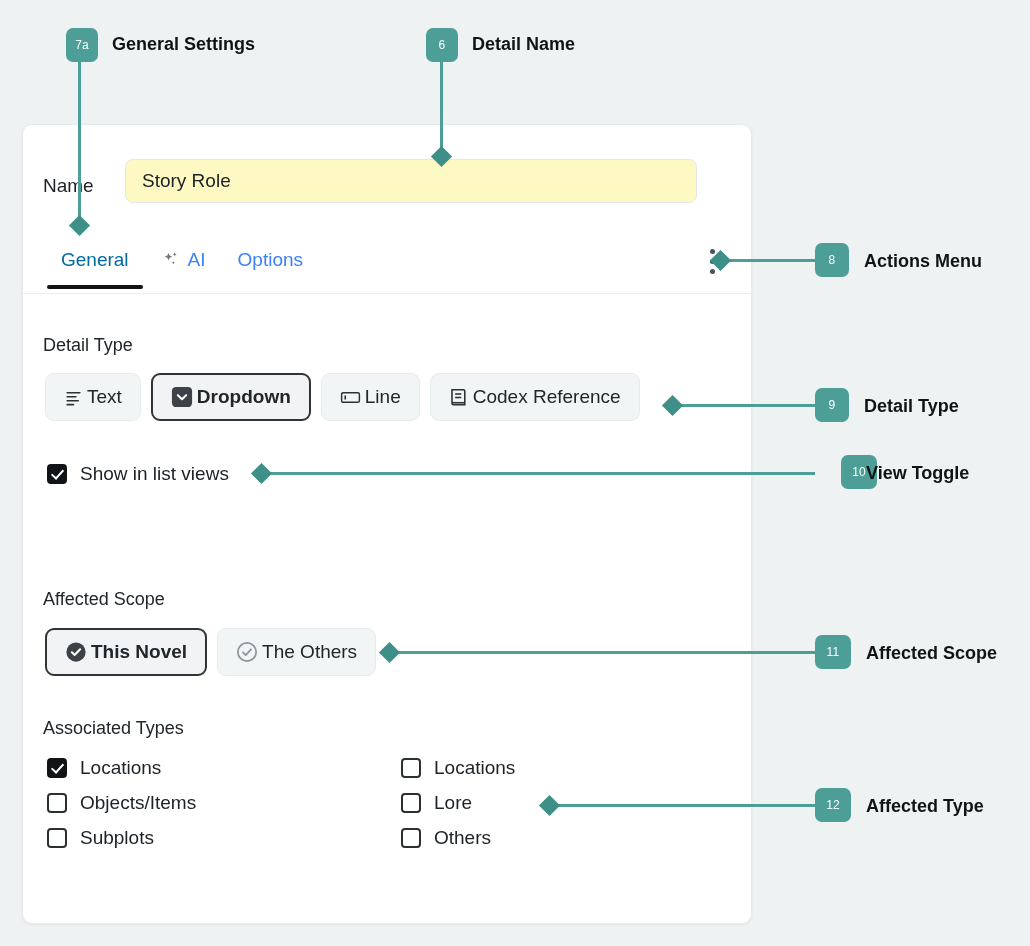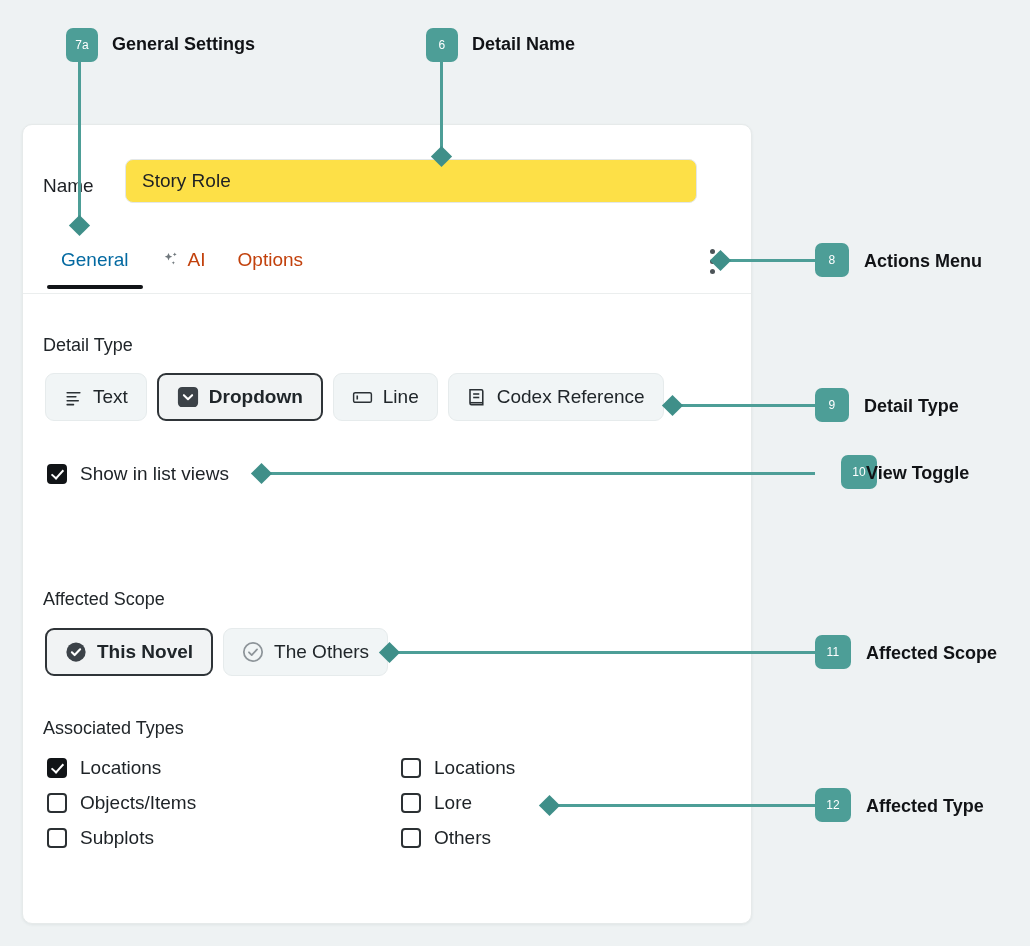--- a/index.html
+++ b/index.html
@@ -98,21 +98,21 @@
     color: #1d2024;
   }
   .name-input {
     position: absolute;
     left: 102px;
     top: 0px;
     width: 572px;
     height: 44px;
     border: 1px solid #e3e7e8;
     border-radius: 8px;
-    background: #fde047;
+    background: #fef9c3;
     font-size: 19px;
     color: #1d2024;
     font-family: "Liberation Sans", sans-serif;
     padding: 0 16px;
     box-sizing: border-box;
     outline: none;
   }
 
   
   .tabs-wrap {
@@ -131,21 +131,21 @@
     align-items: center;
     height: 58px;
   }
   .tab {
     display: flex;
     align-items: center;
     gap: 7px;
     font-size: 19px;
     padding: 0 16px;
     height: 58px;
-    color: #c2410c;
+    color: #3b82f6;
     position: relative;
     cursor: pointer;
   }
   .tab.active {
     color: #0369a1;
   }
   .tab.active::after {
     content: "";
     position: absolute;
     left: 2px;
@@ -183,21 +183,21 @@
   }
 
   .seg-row {
     position: absolute;
     display: flex;
     gap: 10px;
   }
   .seg {
     display: flex;
     align-items: center;
-    gap: 10px;
+    gap: 4px;
     height: 48px;
     padding: 0 18px;
     border-radius: 9px;
     background: #f1f5f6;
     border: 1px solid #e6ebec;
     font-size: 19px;
     color: #20262a;
     cursor: pointer;
     box-sizing: border-box;
   }

